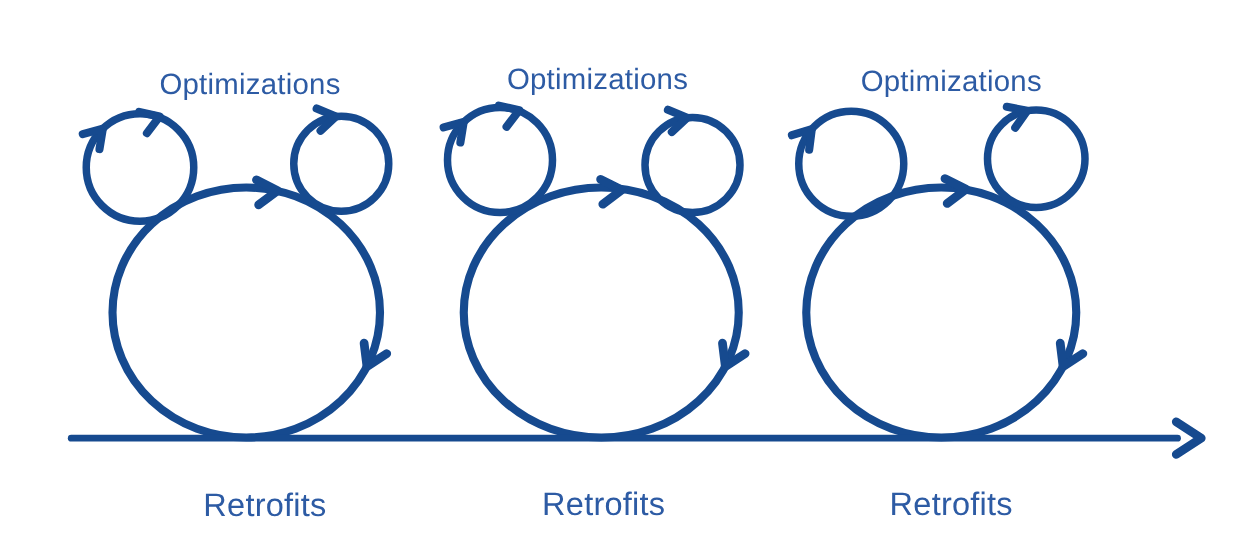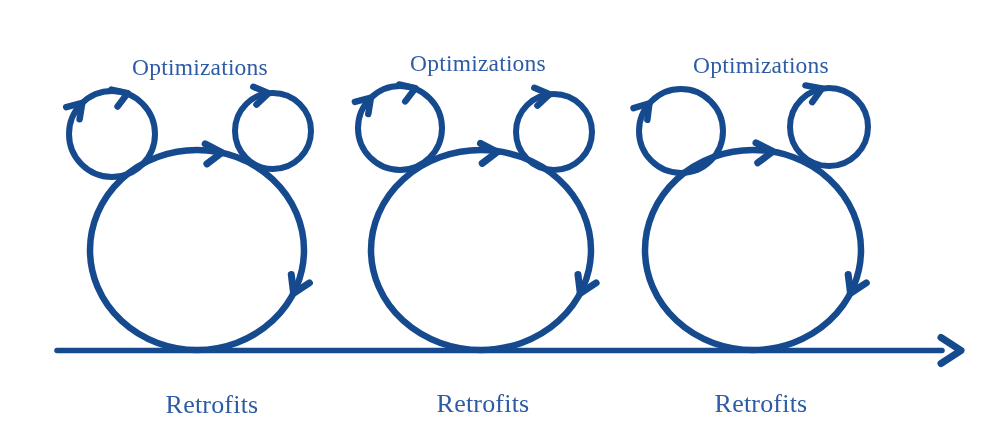--- a/index.html
+++ b/index.html
@@ -11,21 +11,20 @@
   body{
     background:var(--bg-color);
     font-family:"Liberation Sans", sans-serif;
   }
   .stage{
     position:relative;
     width:1002px;
     height:443px;
     background:var(--bg-color);
     overflow:hidden;
-    font-family:Liberation Serif, serif;
   }
   svg{display:block;}
   .shape{
     fill:none;
     stroke:var(--stroke-color);
     stroke-linecap:round;
   }
   .big-loop{stroke-width:6.5;}
   .small-loop{stroke-width:6;}
   .arrowhead{

